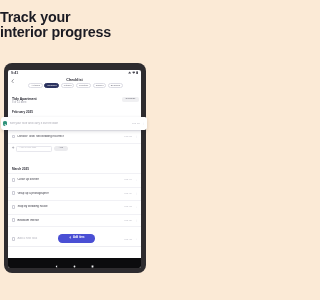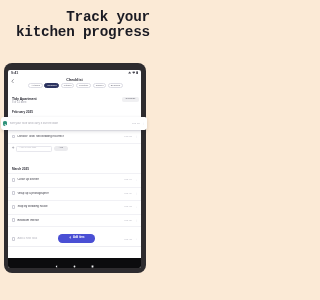--- a/index.html
+++ b/index.html
@@ -1,18 +1,18 @@
 <!DOCTYPE html>
 <html><head>
 <meta charset="utf-8">
 <style>
 html,body{margin:0;padding:0;}
 body{width:150px;height:300px;background:#fbead6;font-family:"Liberation Sans",sans-serif;overflow:hidden;}
 *{box-sizing:border-box;}
-.headline{position:absolute;top:10px;left:0;width:150px;text-align:right;font-family:Liberation Mono, monospace;font-weight:700;color:#1b1b23;font-size:14.3px;line-height:15.4px;letter-spacing:-0.2px;}
+.headline{position:absolute;top:10px;left:0;width:150px;text-align:left;font-family:Liberation Sans, sans-serif;font-weight:700;color:#1b1b23;font-size:14.3px;line-height:15.4px;letter-spacing:-0.2px;}
 .tablet{position:absolute;left:3.5px;top:63px;width:142px;height:210px;background:#2e2c2f;border-radius:8px;}
 .screen{position:absolute;left:4.5px;top:7px;width:133px;height:198px;background:#fff;border-radius:2px;overflow:hidden;}
 .sc{position:absolute;}
 
 
 .stime{left:3px;top:0.8px;font-size:3.6px;line-height:4.2px;color:#3a3a45;letter-spacing:0;font-weight:600;}
 .sicons{right:2.5px;top:1.4px;display:flex;align-items:center;gap:1px;}
 .sicons span{display:block;line-height:0;}
 .sicons svg{display:block;}
 
@@ -69,21 +69,21 @@
 .navitem.active .navlbl{color:#6367dd;}
 
 
 .andnav{left:0;top:188px;width:133px;height:10px;background:#0c0c0e;display:flex;align-items:center;justify-content:center;gap:15px;}
 </style>
 </head>
 <body>
 
 <div class="headline">
   <div>Track your</div>
-  <div>kitchen progress</div>
+  <div>interior progress</div>
 </div>
 <div class="tablet">
   <div class="screen" id="screen">
       <div class="sc stime">9:41</div>
       <div class="sc sicons">
         <span>
           <svg width="3.4" height="3.4" viewBox="0 0 10 10">
             <path d="M0.4 7.4 L5 1.6 L9.6 7.4 Z" fill="#45454f"></path>
           </svg>
         </span>

